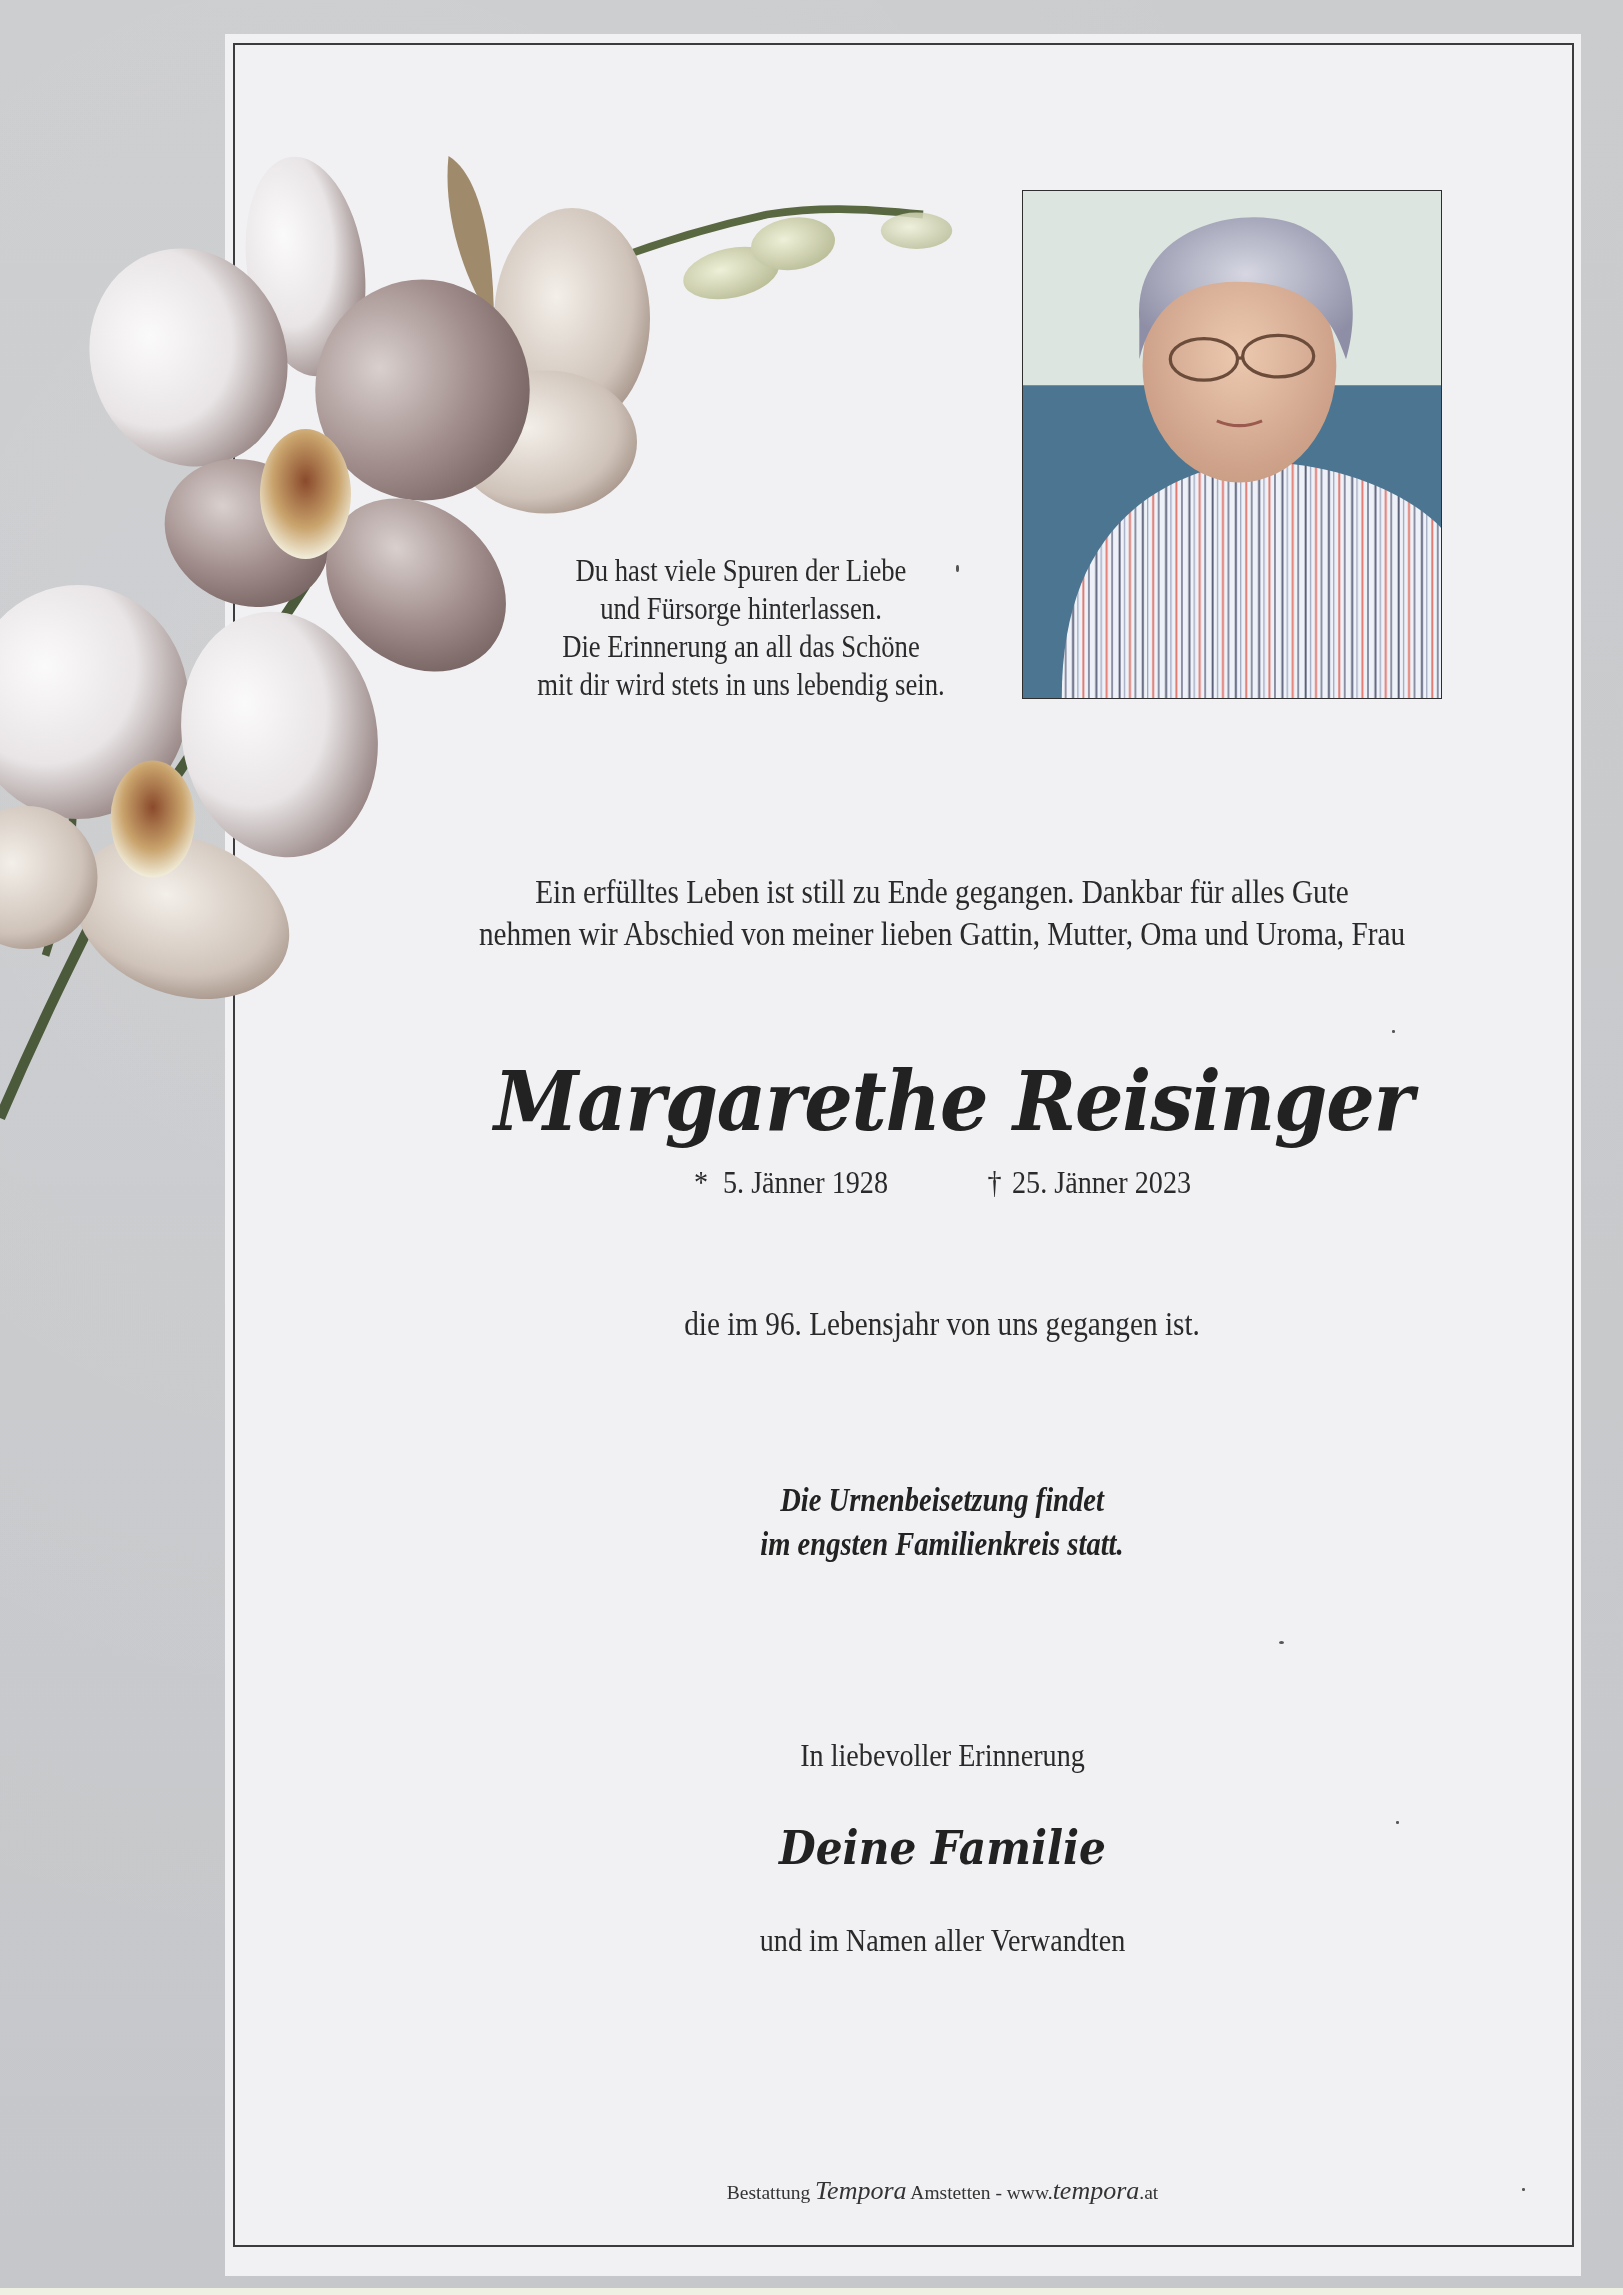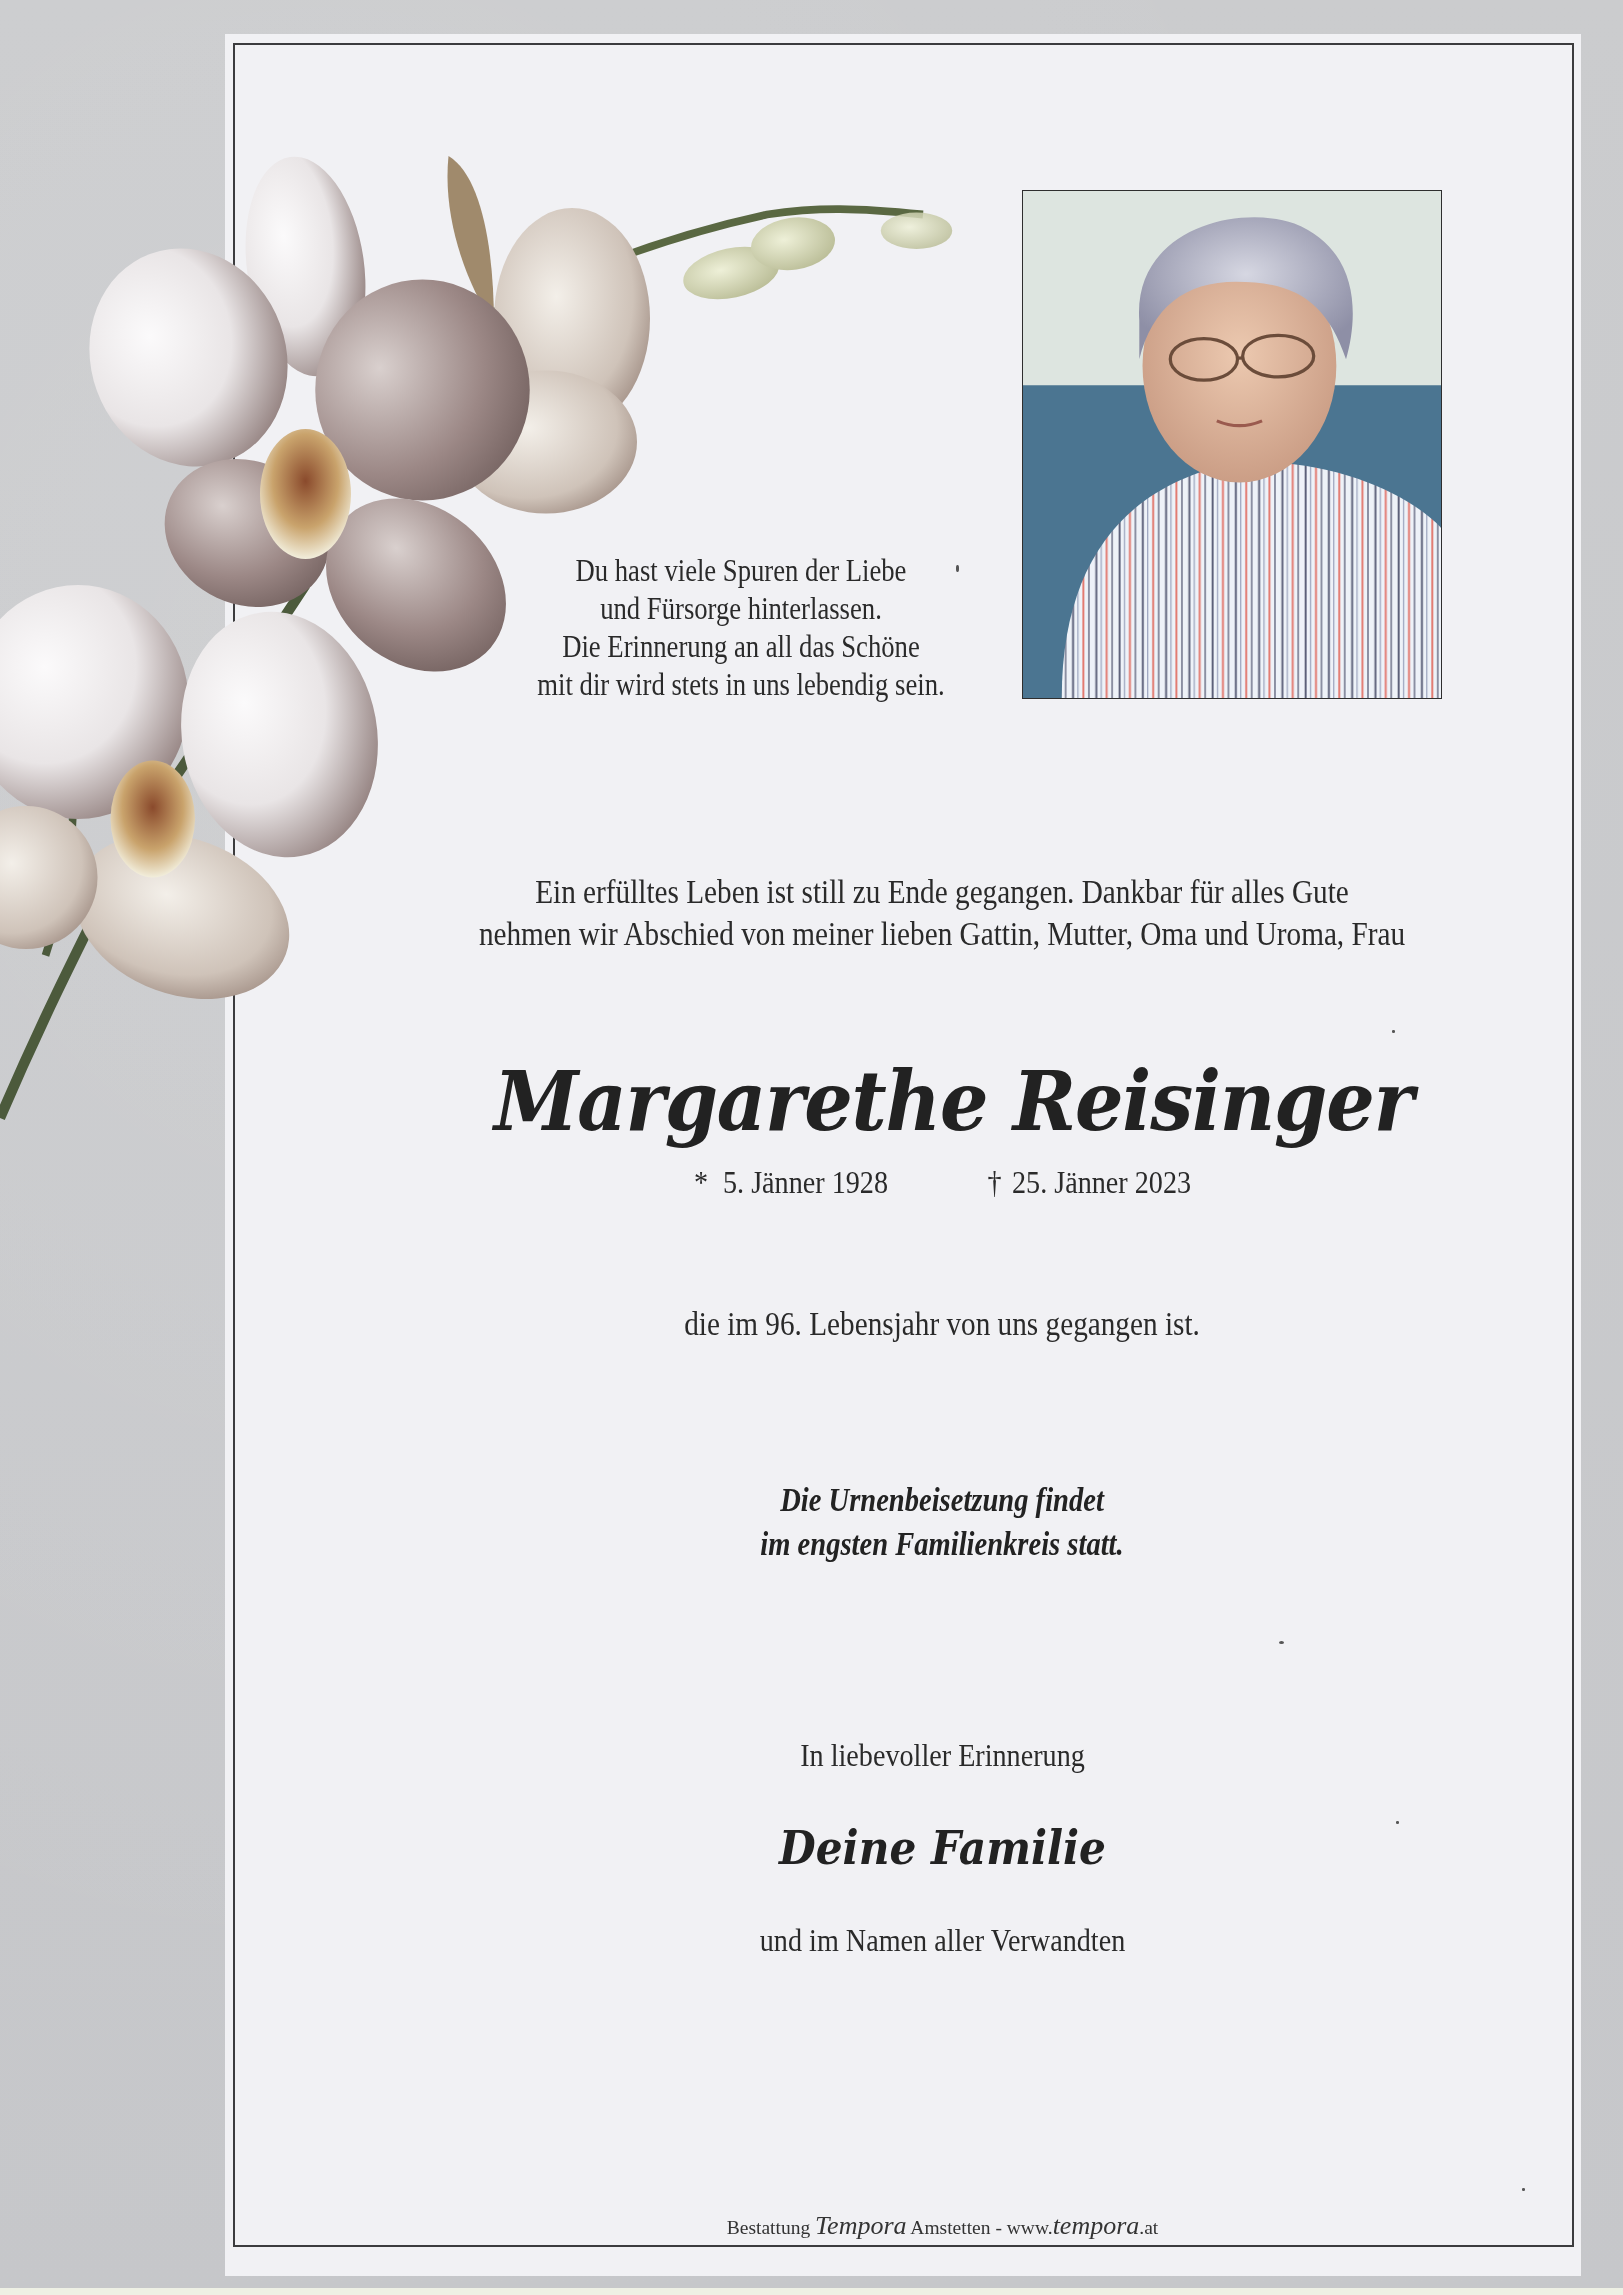--- a/index.html
+++ b/index.html
@@ -47,21 +47,21 @@
   .burial {
     left:552px; top:1478px; width:780px; font-size:34px; line-height:44px;
     font-style:italic; font-weight:bold; transform:scaleX(0.84); color:#222;
   }
   .memory { left:650px; top:1735px; width:585px; font-size:32px; line-height:40px; transform:scaleX(0.88); }
   .family {
     left:650px; top:1819px; width:585px; font-size:47px; line-height:58px;
     font-family:"DejaVu Serif", serif; font-style:italic; font-weight:bold; transform:scaleX(0.9); color:#222;
   }
   .relatives { left:585px; top:1920px; width:715px; font-size:32px; line-height:40px; transform:scaleX(0.88); }
-  .footer { left:650px; top:2172px; width:585px; font-size:19.5px; line-height:28px; color:#333;margin-top:40px; }
+  .footer { left:650px; top:2172px; width:585px; font-size:19.5px; line-height:38px; color:#333; }
   .footer .script { font-style:italic; font-size:26px; font-family:"Liberation Serif", serif; }
   .credit {
     position:absolute; left:207px; top:2066px; width:13px; height:182px;
     writing-mode:vertical-rl; transform:rotate(180deg);
     font-family:"Liberation Sans", sans-serif; font-size:7.1px; color:#e6e6e8; opacity:0.8;
   }
   .speck { position:absolute; background:#555; border-radius:50%; }
 </style>
 </head>
 <body>

